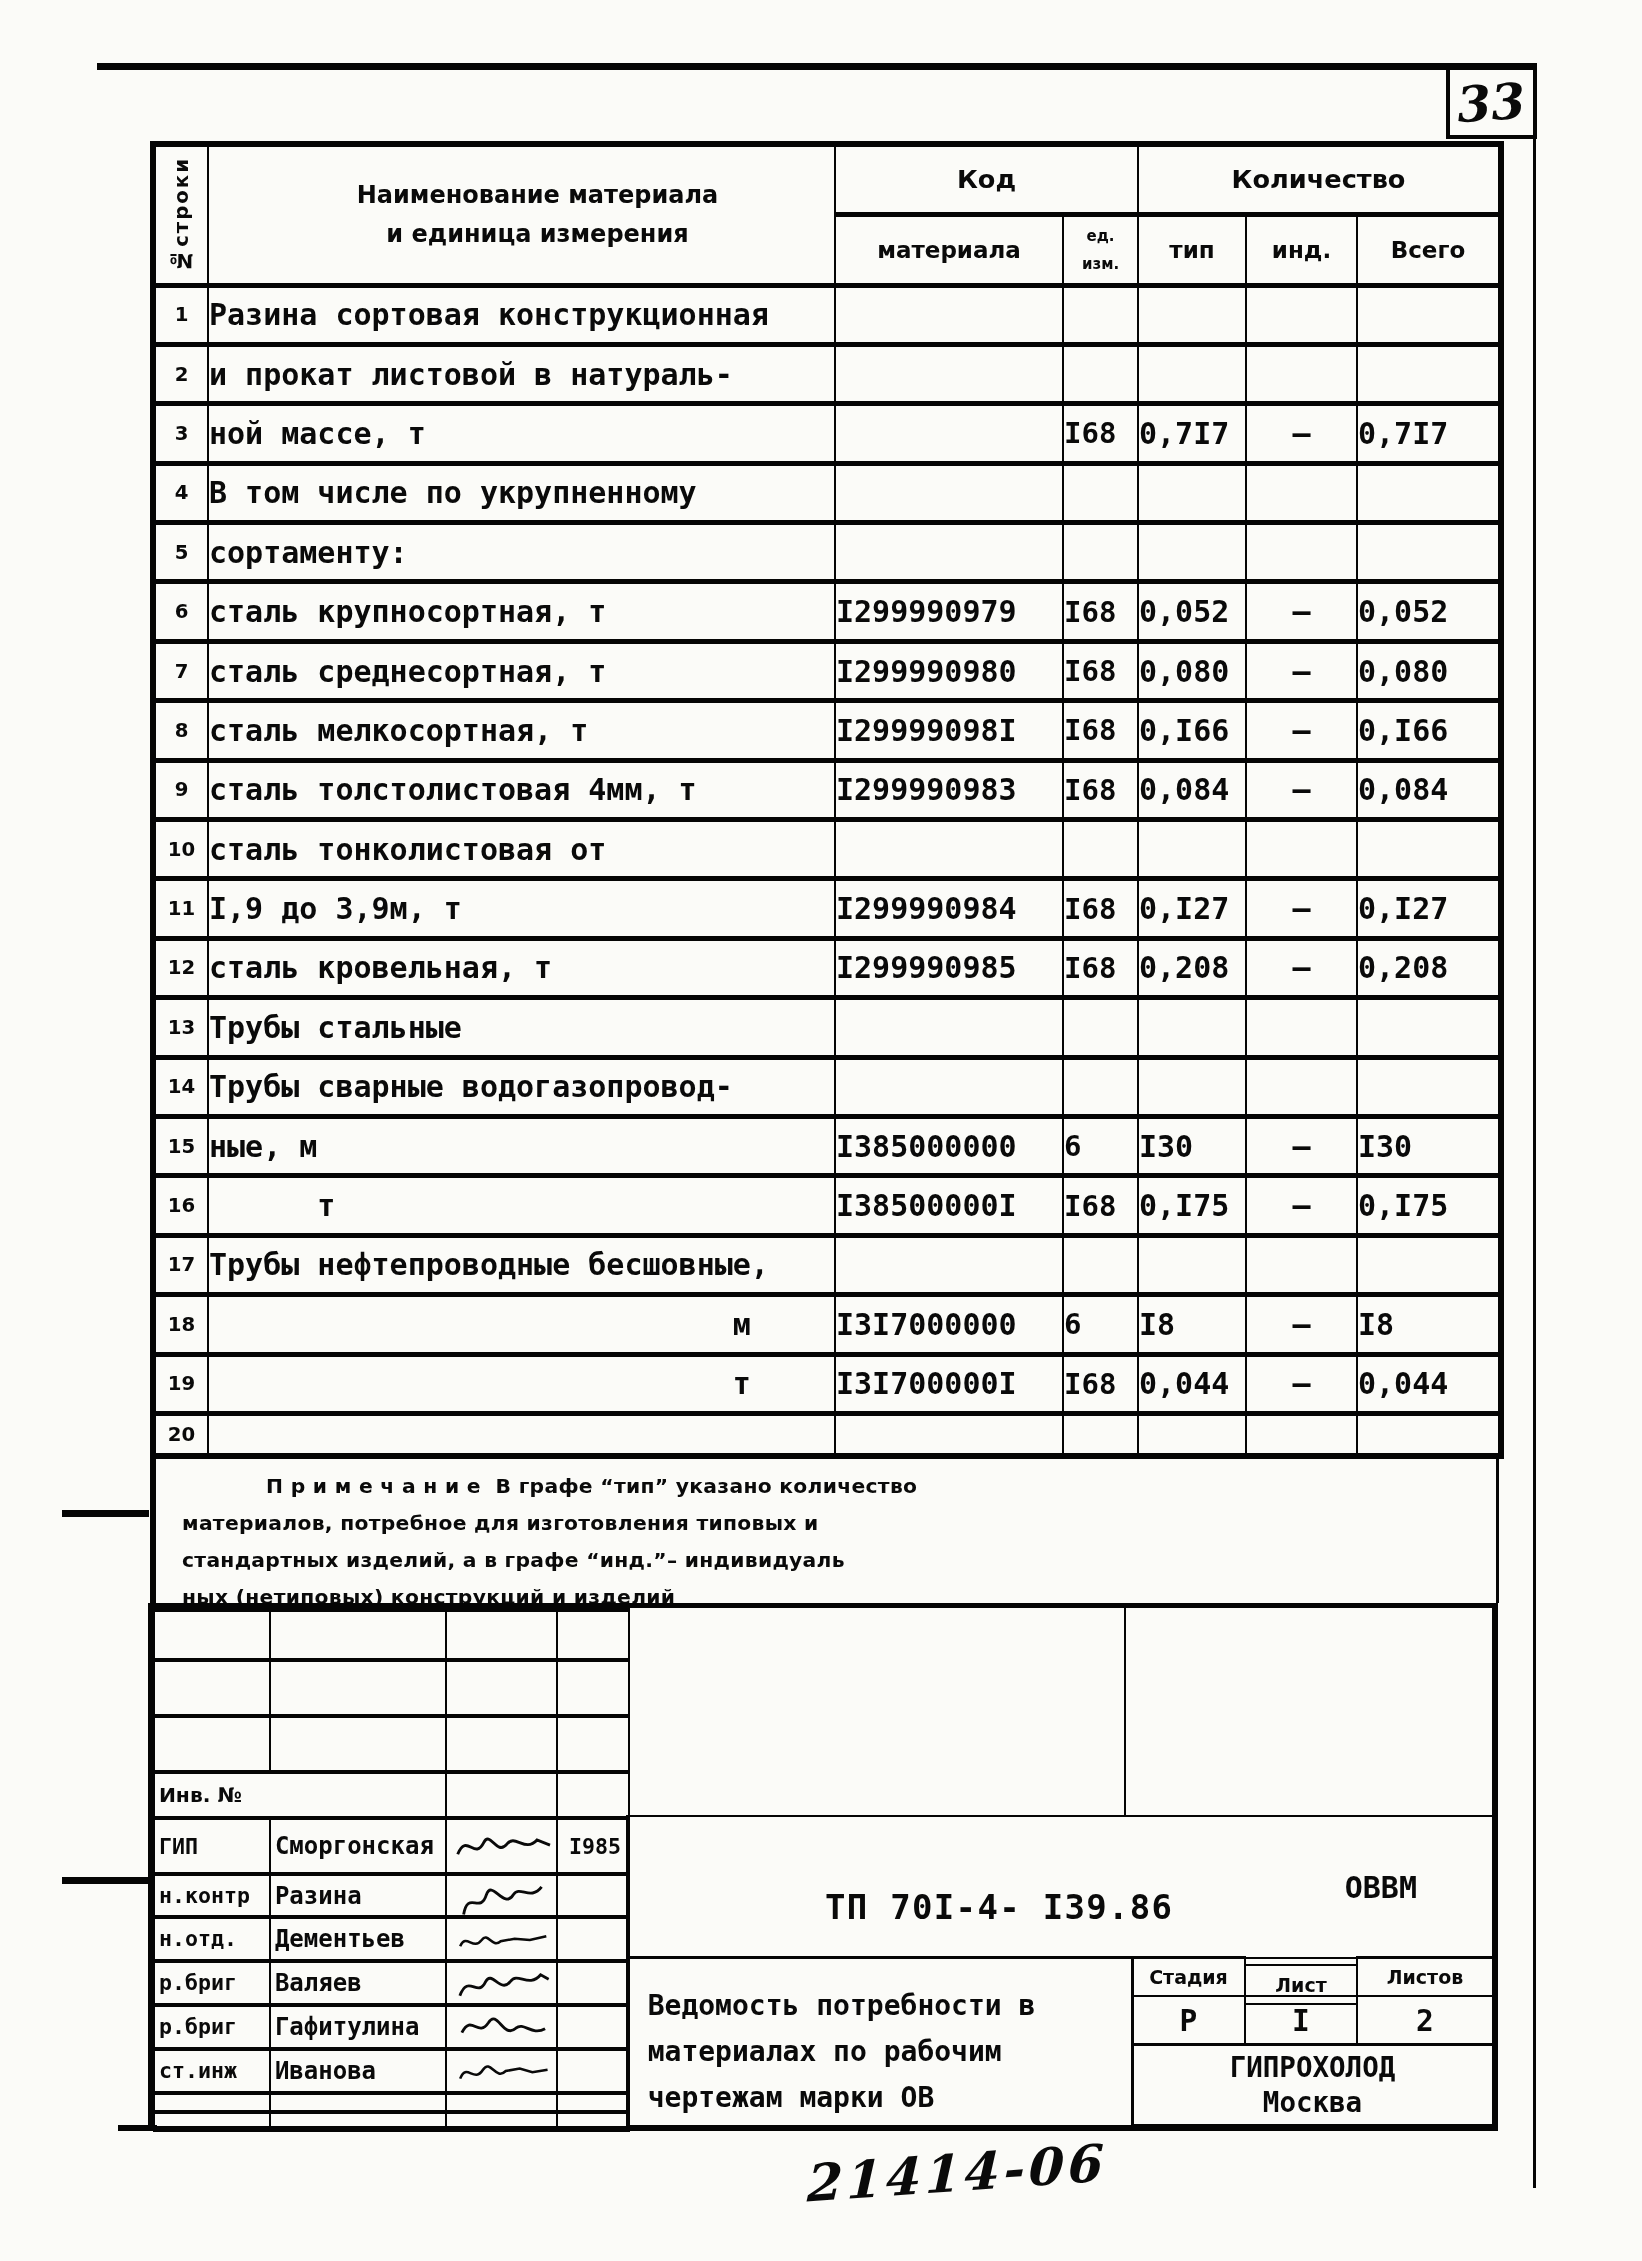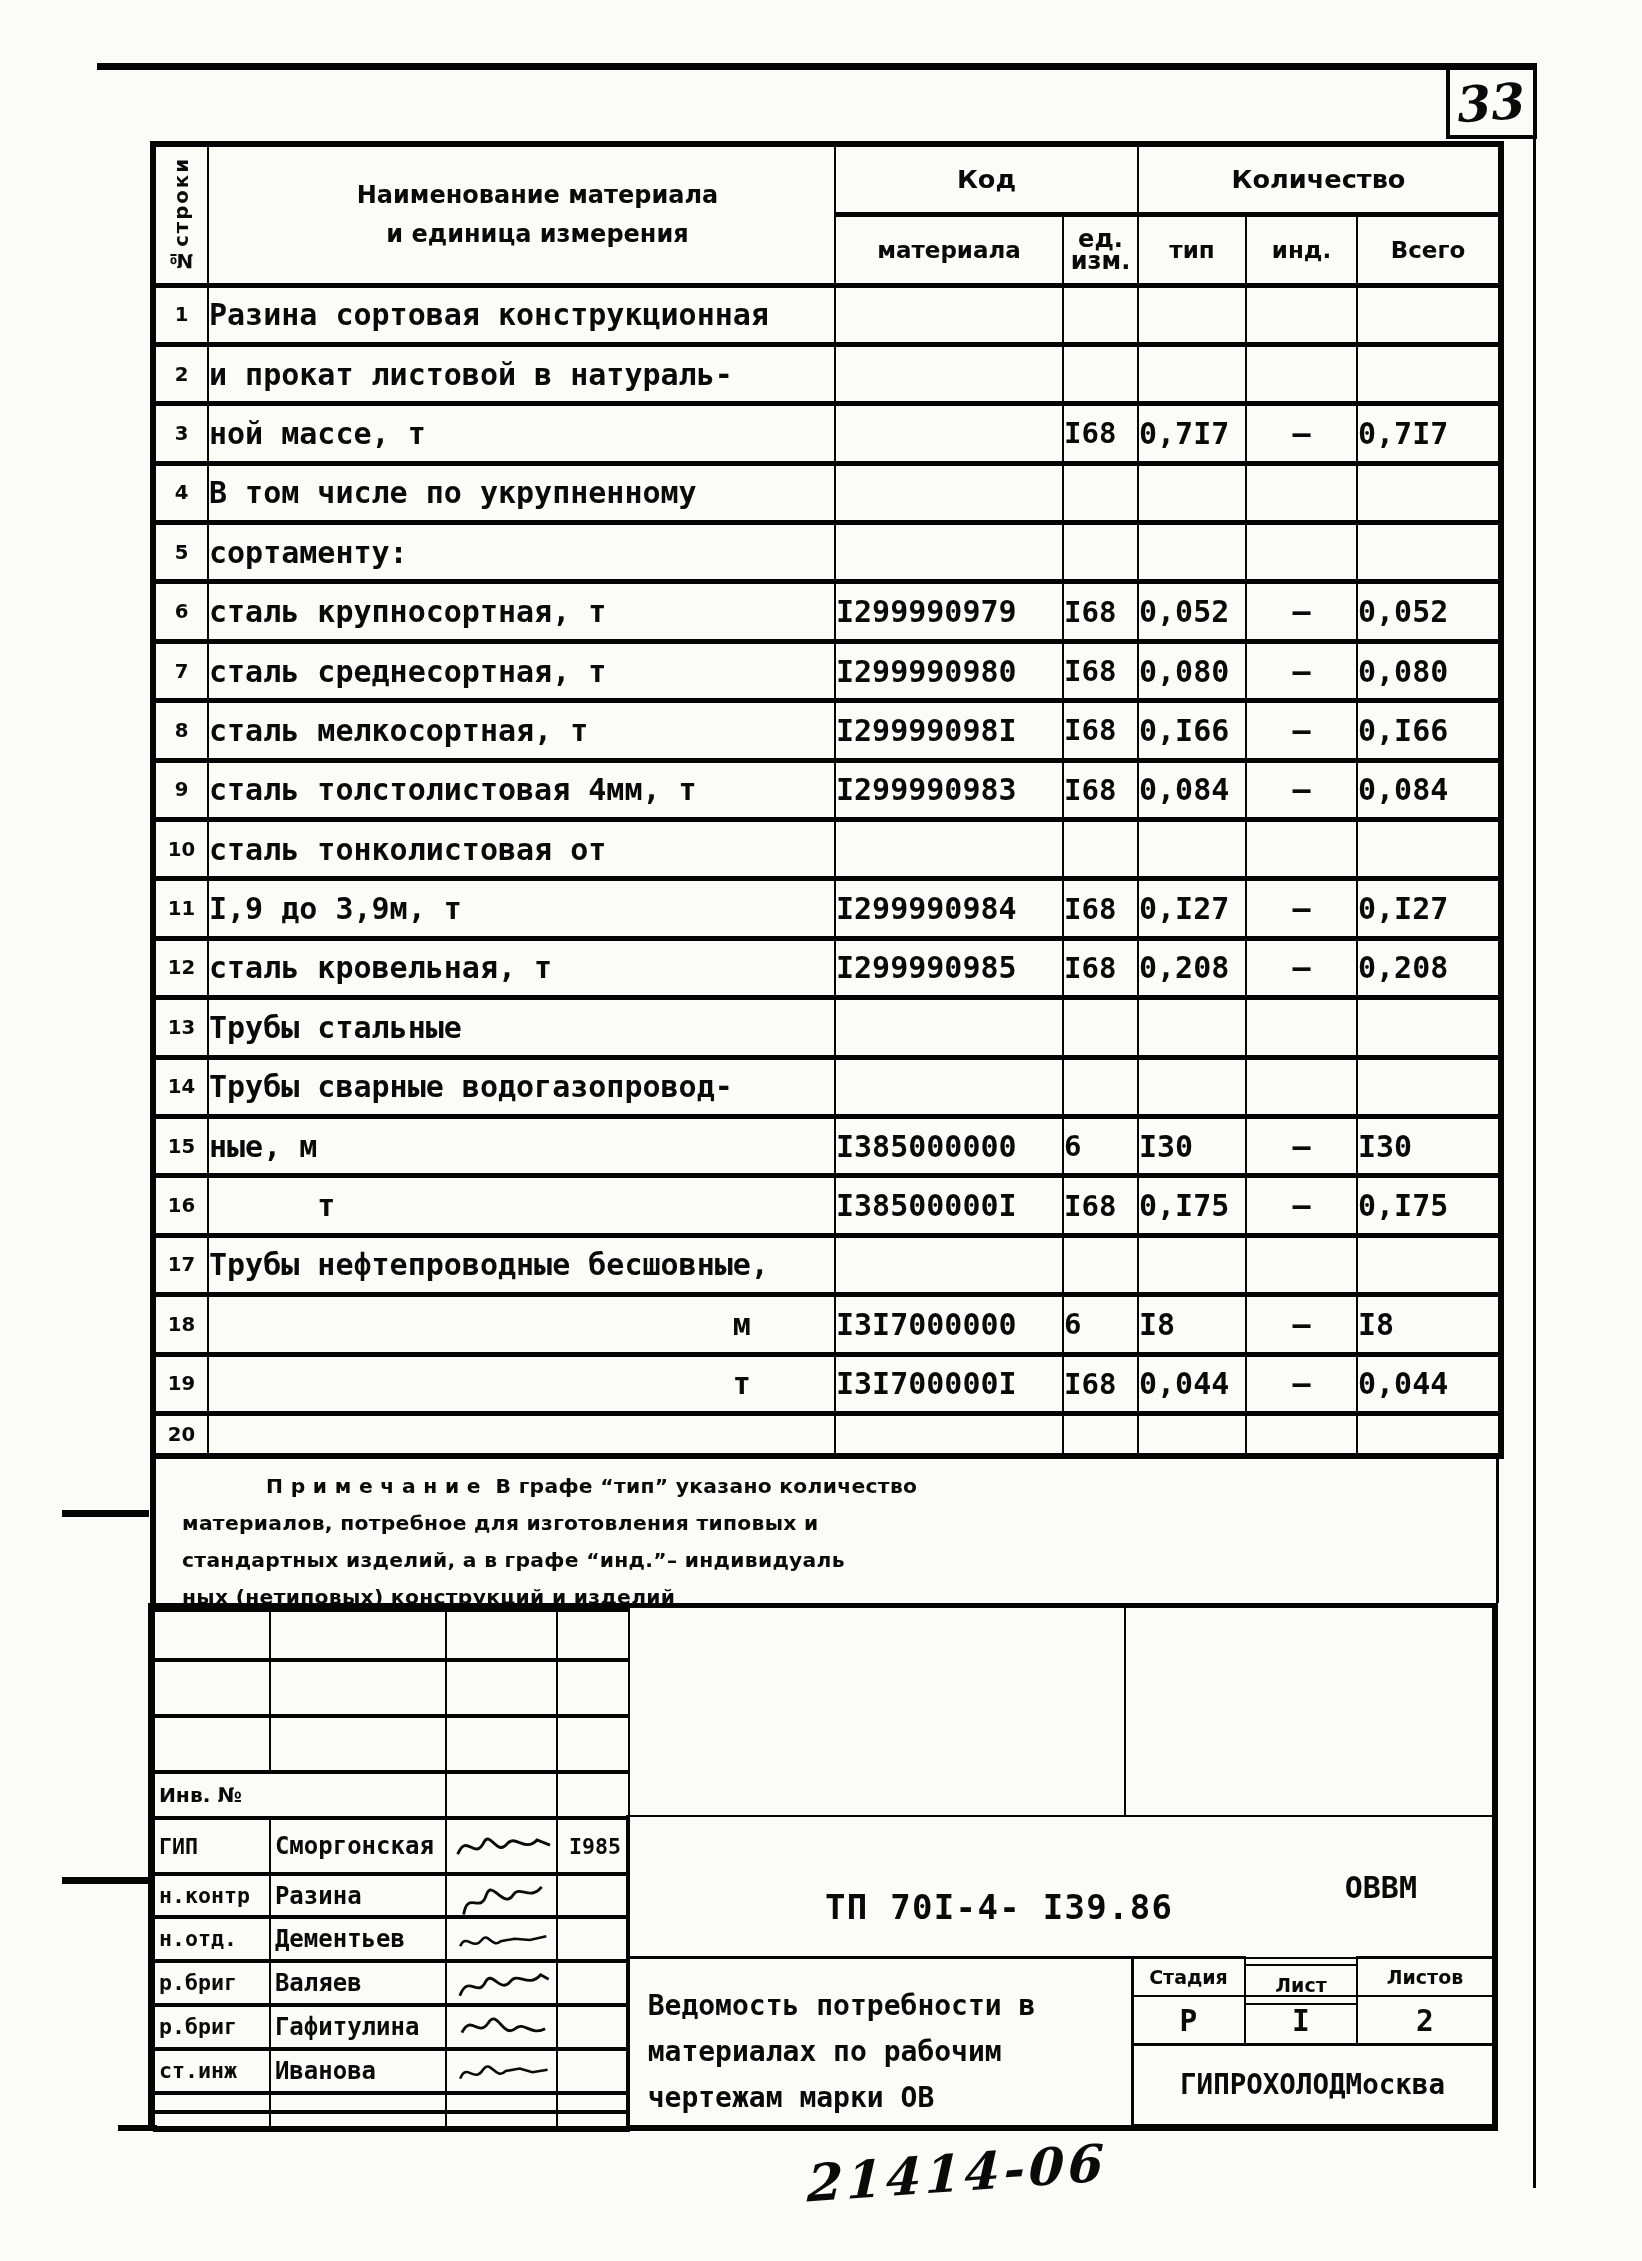--- a/index.html
+++ b/index.html
@@ -21,21 +21,21 @@
   }
   table.main th,table.main td{
     border:2.6px solid #050505;border-top-width:5.2px;border-bottom-width:5.2px;
     padding:0;vertical-align:middle;box-sizing:border-box;overflow:hidden;
   }
   table.main{border:6.6px solid #050505;}
   thead th{font-family:"DejaVu Sans","Liberation Sans",sans-serif;font-weight:bold;text-align:center;}
   .h-name div{font-size:24px;line-height:39px;padding-left:32px;}
   .h-kod,.h-qty{font-size:25.6px;}
   .h-sub{font-size:23px;}
-  .h-unit{font-size:24px;line-height:22px;white-space:pre-line;text-align:center;}
+  .h-unit{font-size:15px;line-height:28px;white-space:pre-line;text-align:center;}
   .vtext{writing-mode:vertical-rl;transform:rotate(180deg);font-size:19.7px;letter-spacing:2px;margin:0 auto;font-weight:bold;}
   td.c-no{font-family:"DejaVu Sans","Liberation Sans",sans-serif;font-size:19.7px;font-weight:bold;text-align:center;}
   td.c-name{font-size:30px;font-weight:bold;padding-left:22px;white-space:pre;}
   td.c-code{font-size:30px;font-weight:bold;padding-left:14.4px;white-space:pre;}
   td.c-unit{font-size:29px;font-weight:bold;padding-left:5.2px;white-space:pre;}
   td.c-type{font-size:30px;font-weight:bold;padding-left:6.6px;white-space:pre;}
   td.c-ind{font-size:30px;font-weight:bold;text-align:center;}
   td.c-total{font-size:30px;font-weight:bold;padding-left:17px;white-space:pre;}
   
   .note{
@@ -57,21 +57,21 @@
   td.sg-date{font-size:21.6px;font-weight:bold;text-align:center;padding:0;}
   td.sg-inv{font-family:"DejaVu Sans","Liberation Sans",sans-serif;font-size:20.3px;font-weight:bold;padding-left:9.2px;}
   .lbl-priv{font-family:"DejaVu Sans","Liberation Sans",sans-serif;font-size:21px;font-weight:bold;padding:6.6px 0 0 9.2px;}
   .doc-row{display:flex;align-items:center;}
   .doc-code{font-size:34px;font-weight:bold;margin-left:197px;letter-spacing:1.3px;margin-top:40px;}
   .doc-mark{font-size:30px;font-weight:bold;margin-left:auto;margin-right:75px;}
   .doc-title{padding:19.7px 0 0 19.7px;}
   .doc-title div{font-size:28px;font-weight:bold;line-height:36px;white-space:pre;margin-top:10px;}
   .stage-hdr{font-family:"DejaVu Sans","Liberation Sans",sans-serif;font-size:19px;font-weight:bold;display:flex;align-items:center;justify-content:center;}
   .stage-val{font-size:29.5px;font-weight:bold;display:flex;align-items:center;justify-content:center;}
-  .org{display:flex;align-items:center;justify-content:center;text-align:center;}
+  .org{display:flex;flex-direction:column;align-items:center;justify-content:center;text-align:center;}
   .org div{font-size:27.5px;font-weight:bold;line-height:35px;}
   .sig-svg{display:block;margin:1.3px 0 0 1.3px;}
   
   .handno{
     position:absolute;left:754px;top:2143px;width:407px;text-align:center;
     font-family:"DejaVu Serif","Liberation Serif",serif;font-style:italic;font-weight:bold;
     font-size:51px;letter-spacing:3.9px;transform:rotate(-4deg) skewX(-6deg);
   }
   .tb-bottom-ext{position:absolute;left:118px;top:2125px;width:39px;height:5.9px;background:#050505;}
 </style>

